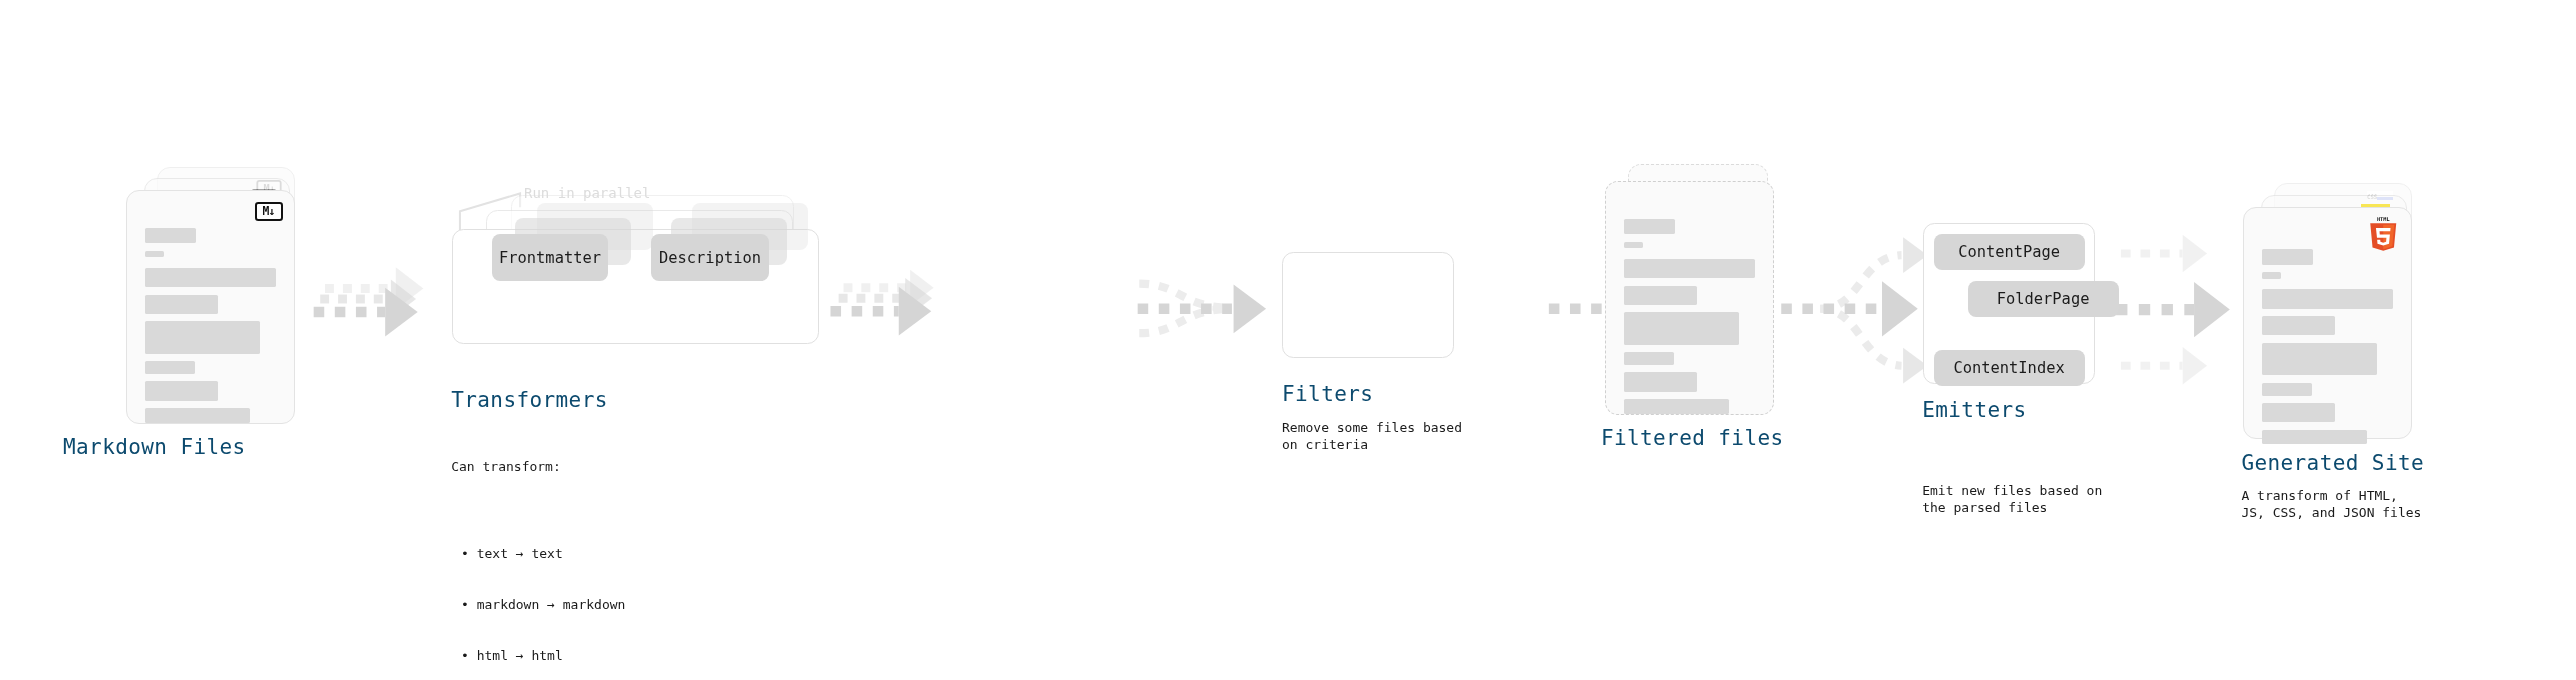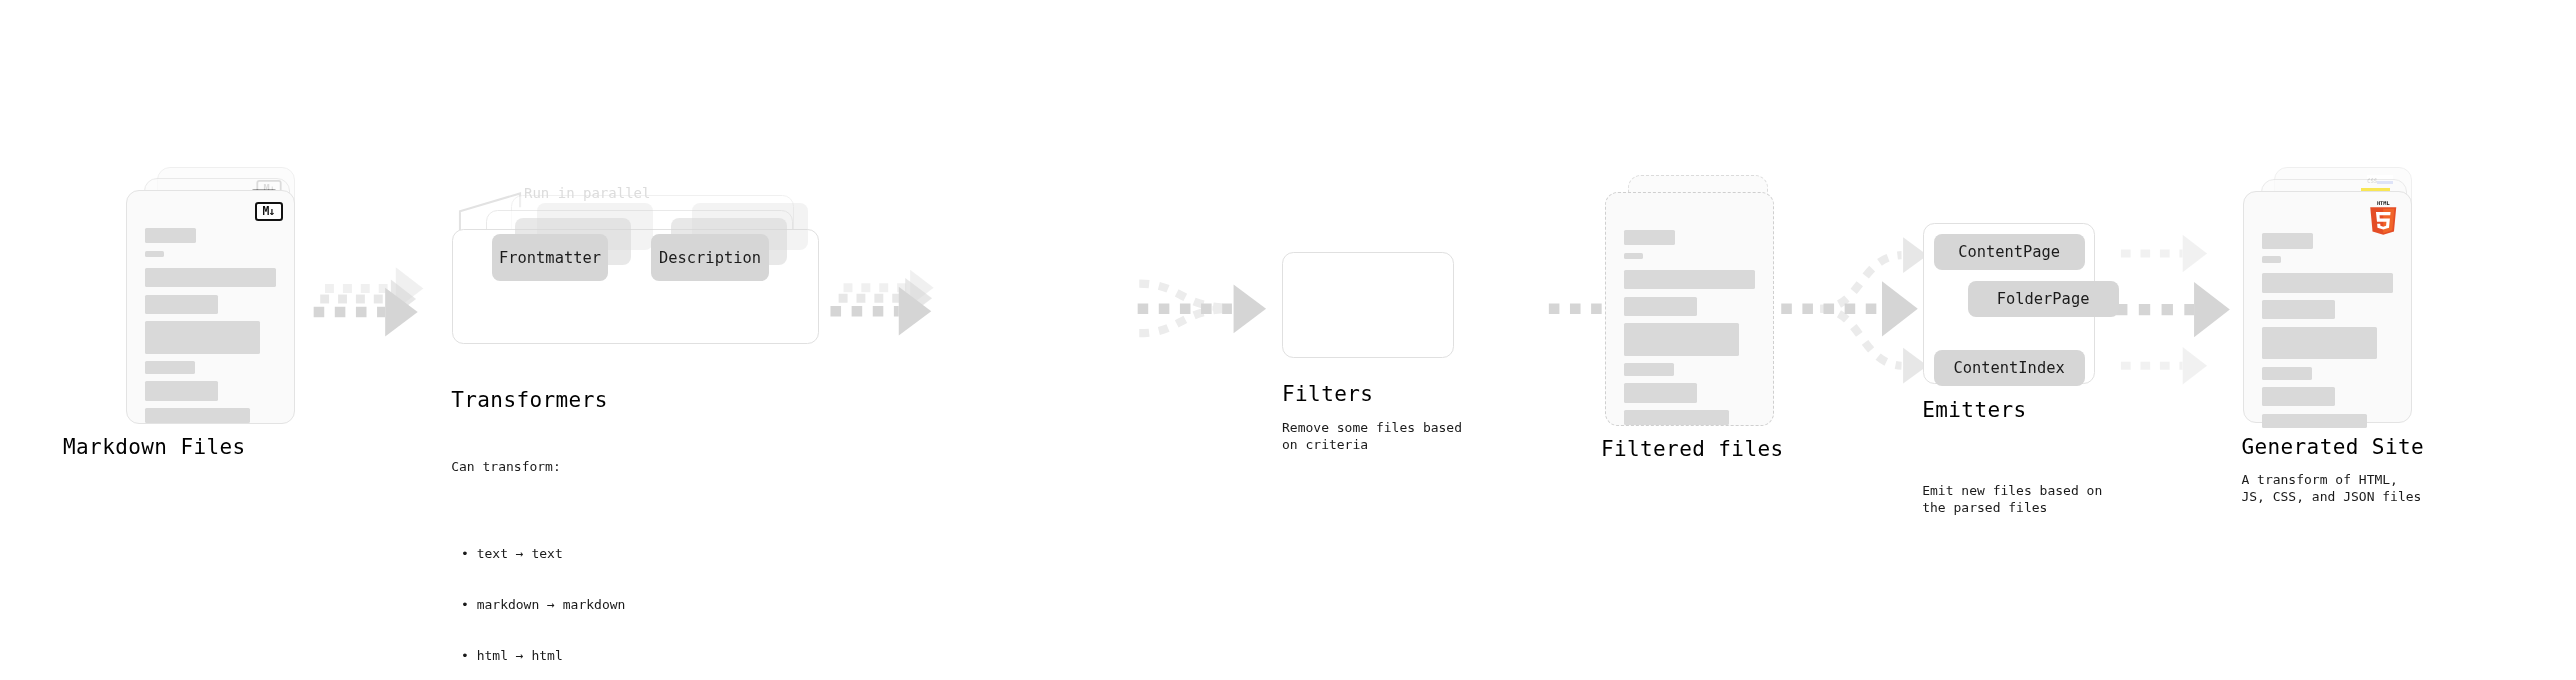--- a/index.html
+++ b/index.html
@@ -74,21 +74,21 @@
     font-size: 15.4px;
     white-space: nowrap;
   }
   .chip.c-back2 { opacity: .30; }
   .chip.c-back1 { opacity: .55; }
 
   
   .title {
     position: absolute;
     font-size: 21px;
-    color: #000000;
+    color: #0c4a6e;
     white-space: nowrap;
     letter-spacing: 0.4px;
   }
   .subtitle {
     position: absolute;
     font-size: 13px;
     color: #1a1a1a;
     line-height: 17px;
     white-space: pre;
   }
@@ -286,21 +286,21 @@
 
   <div class="stage" style="left:1282px; top:252px;">
     <div style="position:relative;width:175px;height:110px;">
       <div class="groupbox" style="left:0px; top:0px; width:172px; height:106px;"></div>
     </div>
     <div class="title" style="left:0px; top:130px;">Filters</div>
     <div class="subtitle" style="left:0px; top:167px;">Remove some files based
 on criteria</div>
   </div>
 
-  <div class="stage" style="left:1605px; top:169px;">
+  <div class="stage" style="left:1605px; top:158px;">
     <div class="doc-stack" style="width:175px;height:260px;">
       <div class="doc dashed back1" style="left:23px; top:5.7px; width:140px; height:49px;"></div>
       <div class="doc dashed" style="left:0px; top:23px; width:169px; height:234px;">
         <div class="doc-lines">
           <div class="ln" style="width:51px;height:15.4px;"></div>
           <div class="ln" style="width:18.7px;height:6.5px;margin-bottom:10.6px;"></div>
           <div class="ln" style="width:100%;height:19.5px;"></div>
           <div class="ln" style="width:56%;height:19.5px;"></div>
           <div class="ln" style="width:88%;height:32.5px;"></div>
           <div class="ln" style="width:38%;height:13px;"></div>
@@ -323,21 +323,21 @@
       </div>
       <div class="chip" style="left:10.6px; top:105px; width:151px; height:36px;margin-top:22px;">
         <span>ContentIndex</span>
       </div>
     </div>
     <div class="title" style="left:-0.8px; top:175px;">Emitters</div>
     <div class="subtitle" style="left:-0.8px; top:211px;margin-top:48px;">Emit new files based on
 the parsed files</div>
   </div>
 
-  <div class="stage" style="left:2243px; top:167px;">
+  <div class="stage" style="left:2243px; top:183px;">
     <div class="doc-stack" style="width:187px;height:260px;">
       <div class="doc back2" style="left:31px; top:0px; width:138px; height:49px;">
         <div class="css-badge">
             <b>CSS</b>
             <i></i>
           </div>
       </div>
       <div class="doc back1" style="left:18px; top:12.2px; width:146px; height:49px;">
         <div class="js-badge"></div>
       </div>

